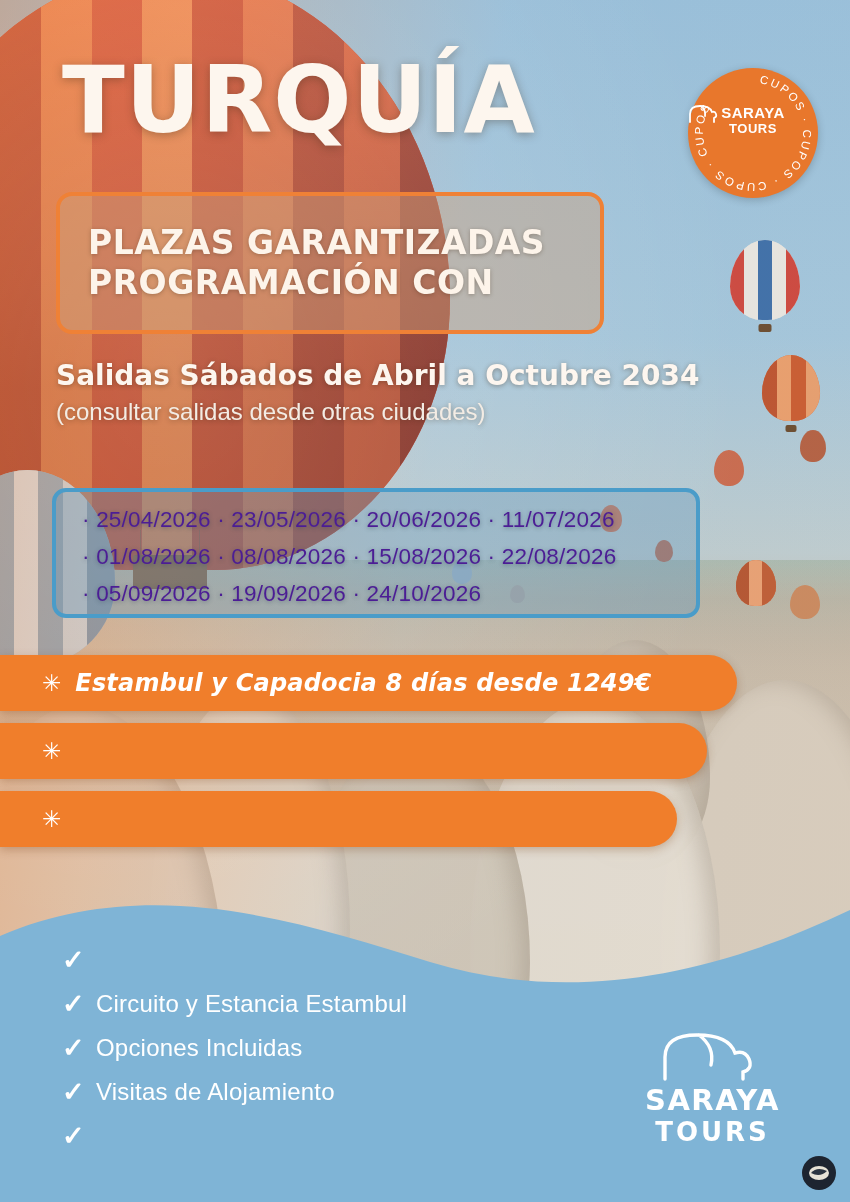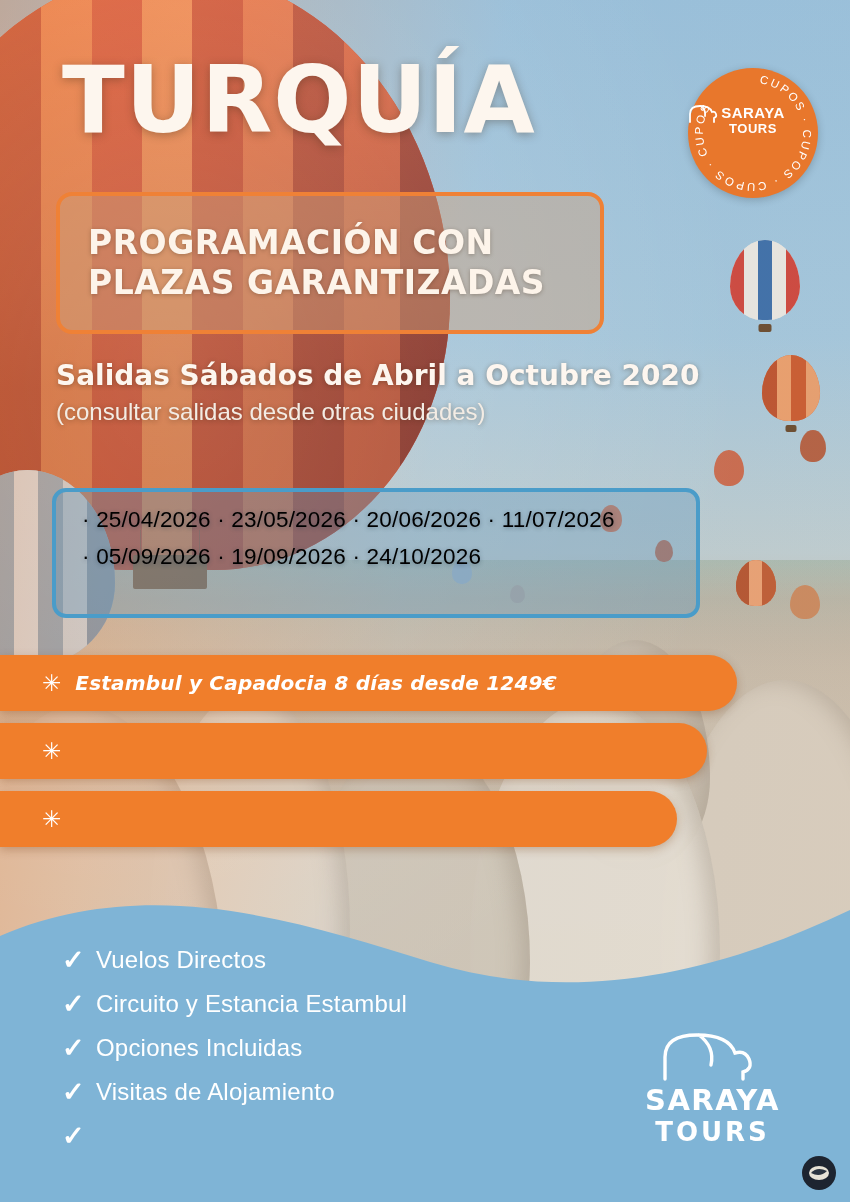--- a/index.html
+++ b/index.html
@@ -193,21 +193,21 @@
   .dates {
     position: absolute;
     left: 52px; top: 488px;
     width: 648px; height: 130px;
     border: 4px solid #4a9cc9;
     border-radius: 14px;
     background: rgba(96,150,185,0.35);
     padding: 9px 0 0 26px;
   }
   .dates .row {
-    color: #000000;
+    color: #4c1d95;
     font-size: 22.5px;
     line-height: 37px;
     letter-spacing: 0.2px;
     text-shadow: 0 1px 4px rgba(40,60,80,0.45);
     white-space: nowrap;
   }
 
   
   .bar {
     position: absolute;
@@ -221,21 +221,21 @@
     box-shadow: 0 3px 10px rgba(120,60,20,0.3);
   }
   .bar .star {
     color: #fff;
     font-size: 23px;
     margin-right: 14px;
     line-height: 1;
   }
   .bar .lbl {
     color: #fff;
-    font-size: 20px;
+    font-size: 24px;
     font-weight: bold;
     font-style: italic;
     letter-spacing: 0.2px;
     font-family: "DejaVu Sans", sans-serif;
     white-space: nowrap;
     text-align: center;
   }
   .bar.o1 { top: 655px; width: 737px; }
   .bar.o2 { top: 723px; width: 707px; }
   .bar.o3 { top: 791px; width: 677px; }
@@ -407,32 +407,33 @@
           <path d="M2 18 L2 10 Q2 2 12 2 Q22 2 24 8 Q27 7 28 10 Q29 13 26 14 L26 18 M13 2 Q18 6 17 12" fill="none" stroke="#ffffff" stroke-width="1.8" stroke-linecap="round"></path>
         </svg>
       </div>
       <div class="n1">SARAYA</div>
       <div class="n2">TOURS</div>
     </div>
   </div>
 
   <div class="guar">
     <div class="txt">
+      <div>PLAZAS GARANTIZADAS</div>
       <div>PROGRAMACIÓN CON</div>
-      <div>PLAZAS GARANTIZADAS</div>
     </div>
   </div>
 
   <div class="dep">
-    <div class="l1">Salidas Sábados de Abril a Octubre 2020</div>
+    <div class="l1">Salidas Sábados de Abril a Octubre 2034</div>
     <div class="l3">(consultar salidas desde otras ciudades)</div>
   </div>
 
   <div class="dates">
     <div class="row">· 25/04/2026 · 23/05/2026 · 20/06/2026 · 11/07/2026</div>
+    <div class="row">· 01/08/2026 · 08/08/2026 · 15/08/2026 · 22/08/2026</div>
     <div class="row">· 05/09/2026 · 19/09/2026 · 24/10/2026</div>
   </div>
 
   <div class="bar o1">
     <span class="star">✳</span>
     <span class="lbl">Estambul y Capadocia 8 días desde 1249€</span>
   </div>
   <div class="bar o2">
     <span class="star">✳</span>
   </div>
@@ -442,21 +443,20 @@
 
   <div class="wave">
     <svg width="850" height="340" viewBox="0 0 850 340" preserveAspectRatio="none" aria-hidden="true">
       <path d="M0,74 C150,10 300,60 430,100 C560,140 700,120 850,48 L850,340 L0,340 Z" fill="#7fb4d6"></path>
     </svg>
   </div>
 
   <div class="feats">
     <div class="feat">
       <span class="check">✓</span>
-      <span class="flbl">Vuelos Directos</span>
     </div>
     <div class="feat">
       <span class="check">✓</span>
       <span class="flbl">Circuito y Estancia Estambul</span>
     </div>
     <div class="feat">
       <span class="check">✓</span>
       <span class="flbl">Opciones Incluidas</span>
     </div>
     <div class="feat">

